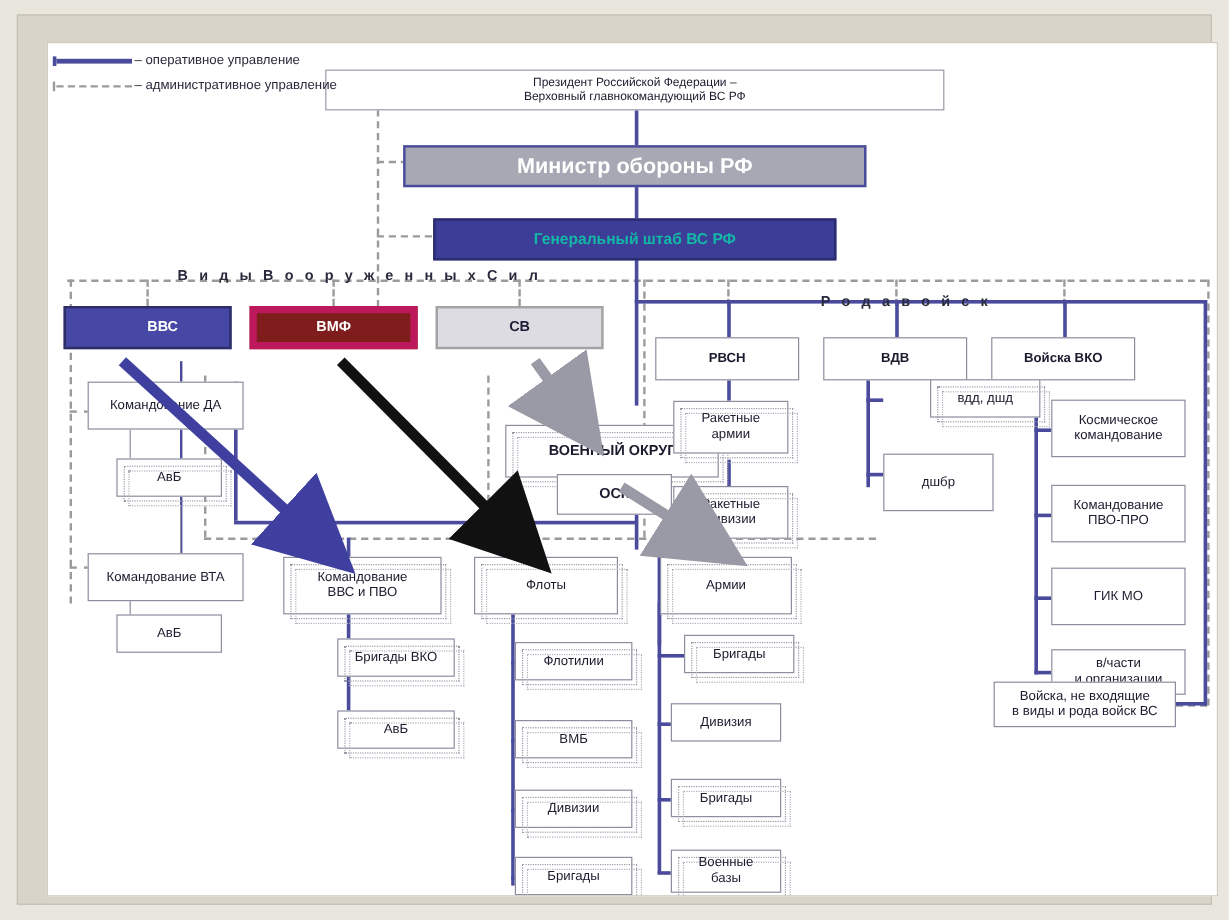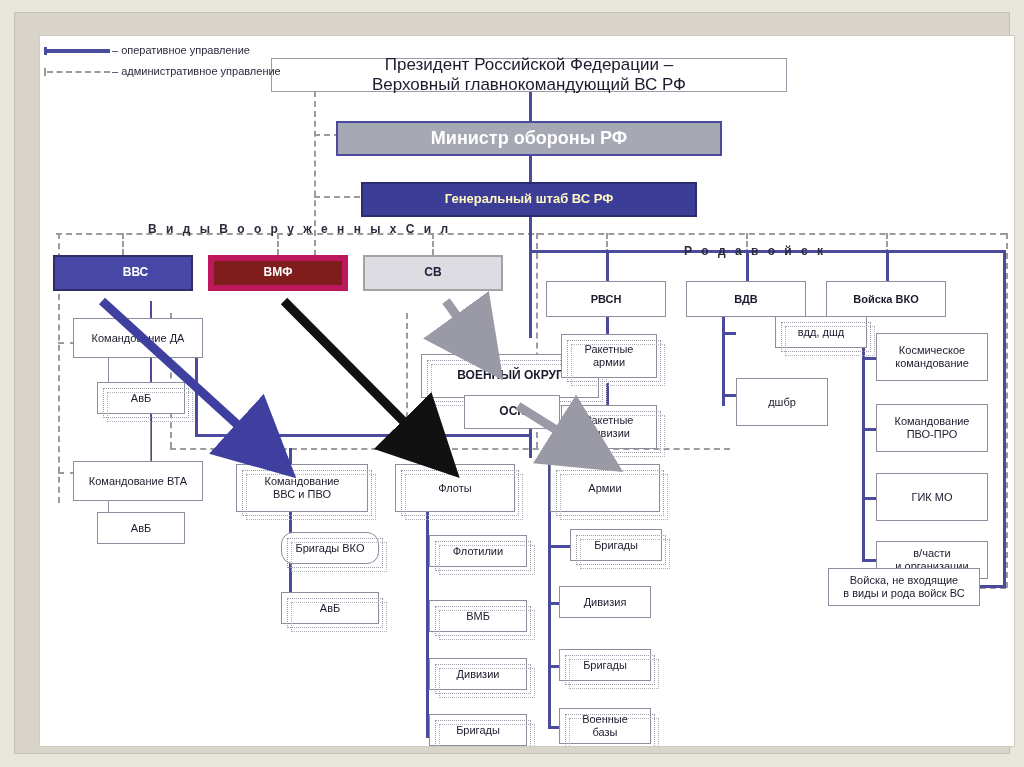--- a/index.html
+++ b/index.html
@@ -55,21 +55,21 @@
   .stack { z-index: 6; }
 
   .hdr {
     font-weight: bold;
     font-size: 12px;
   }
   .hdr-blue { background: #4748a6; color: #ffffff; border: 2px solid #2e2e66; }
   .hdr-black { background: #7f1d1d; color: #ffffff; border: 6px solid #be185d; }
   .hdr-gray { background: #dcdce2; color: #20203a; border: 2px solid #a3a3a3; }
   .bar-gray { background: #a6a8b4; color: #ffffff; border: 2px solid #4a4b9c; font-weight: bold; font-size: 18px; }
-  .bar-blue { background: #3c3d96; color: #fef9c3; border: 2px solid #2b2c70; font-weight: bold; font-size: 13px; }
+  .bar-blue { background: #3c3d96; color: #14b8a6; border: 2px solid #2b2c70; font-weight: bold; font-size: 13px; }
   .plain-wide { font-weight: bold; font-size: 12px; border: 1px solid #9a9aa8; }
 
   .section-label {
     position: absolute;
     font-size: 12px; font-weight: bold; color: #2a2a3d;
     letter-spacing: 3px;
     z-index: 7;
     background: transparent;
   }
 
@@ -214,21 +214,21 @@
           <marker id="ah-gray" markerWidth="9" markerHeight="9" refX="4" refY="4.5" orient="auto">
             <path d="M0,0 L9,4.5 L0,9 z" fill="#9a9aa6"></path>
           </marker>
         </defs>
         <line x1="62" y1="265" x2="223" y2="412" stroke="#3f3fa0" stroke-width="9" marker-end="url(#ah-blue)"></line>
         <line x1="244" y1="265" x2="388" y2="410" stroke="#111111" stroke-width="9" marker-end="url(#ah-black)"></line>
         <line x1="406" y1="265" x2="437" y2="308" stroke="#9a9aa6" stroke-width="9" marker-end="url(#ah-gray)"></line>
         <line x1="478" y1="370" x2="545" y2="412" stroke="#9a9aa6" stroke-width="9" marker-end="url(#ah-gray)"></line>
       </svg>
 
-      <div class="node plain-wide" style="left:231px; top:22px; width:516px; height:34px; font-weight:normal; font-size:17px;">Президент Российской Федерации –
+      <div class="node plain-wide" style="left:231px; top:22px; width:516px; height:34px; font-weight:normal; font-size:10px;">Президент Российской Федерации –
 Верховный главнокомандующий ВС РФ</div>
 
       <div class="node bar-gray" style="left:296px; top:85px; width:386px; height:35px;">Министр обороны РФ</div>
 
       <div class="node bar-blue" style="left:321px; top:146px; width:336px; height:35px;">Генеральный штаб ВС РФ</div>
 
       <div class="section-label" style="left:108px; top:186px;">В и д ы   В о о р у ж е н н ы х   С и л</div>
       <div class="section-label" style="left:644px; top:208px;">Р о д а   в о й с к</div>
 
       <div class="node hdr hdr-blue" style="left:13px; top:219px; width:140px; height:36px;padding-left:28px;">ВВС</div>
@@ -240,21 +240,21 @@
       <div class="node" style="left:786px; top:245px; width:120px; height:36px; font-weight:bold;">Войска ВКО</div>
 
       <div class="node" style="left:33px; top:282px; width:130px; height:40px;">Командование ДА</div>
       <div class="node stack" style="left:57px; top:346px; width:88px; height:32px;">АвБ</div>
 
       <div class="node" style="left:33px; top:425px; width:130px; height:40px;">Командование ВТА</div>
       <div class="node" style="left:57px; top:476px; width:88px; height:32px;">АвБ</div>
 
       <div class="node stack" style="left:196px; top:428px; width:132px; height:48px;">Командование
 ВВС и ПВО</div>
-      <div class="node stack" style="left:241px; top:496px; width:98px; height:32px;border-radius:12px;">Бригады ВКО</div>
+      <div class="node stack" style="left:241px; top:496px; width:98px; height:32px;">Бригады ВКО</div>
       <div class="node stack" style="left:241px; top:556px; width:98px; height:32px;">АвБ</div>
 
       <div class="node stack" style="left:381px; top:318px; width:178px; height:44px; font-weight:bold; font-size:12px;">ВОЕННЫЙ ОКРУГ</div>
       <div class="node" style="left:424px; top:359px; width:96px; height:34px; font-weight:bold; font-size:12px; z-index:7;">ОСК</div>
 
       <div class="node stack" style="left:355px; top:428px; width:120px; height:48px;">Флоты</div>
       <div class="node stack" style="left:389px; top:499px; width:98px; height:32px;">Флотилии</div>
       <div class="node stack" style="left:389px; top:564px; width:98px; height:32px;">ВМБ</div>
       <div class="node stack" style="left:389px; top:622px; width:98px; height:32px;">Дивизии</div>
       <div class="node stack" style="left:389px; top:678px; width:98px; height:32px;">Бригады</div>

